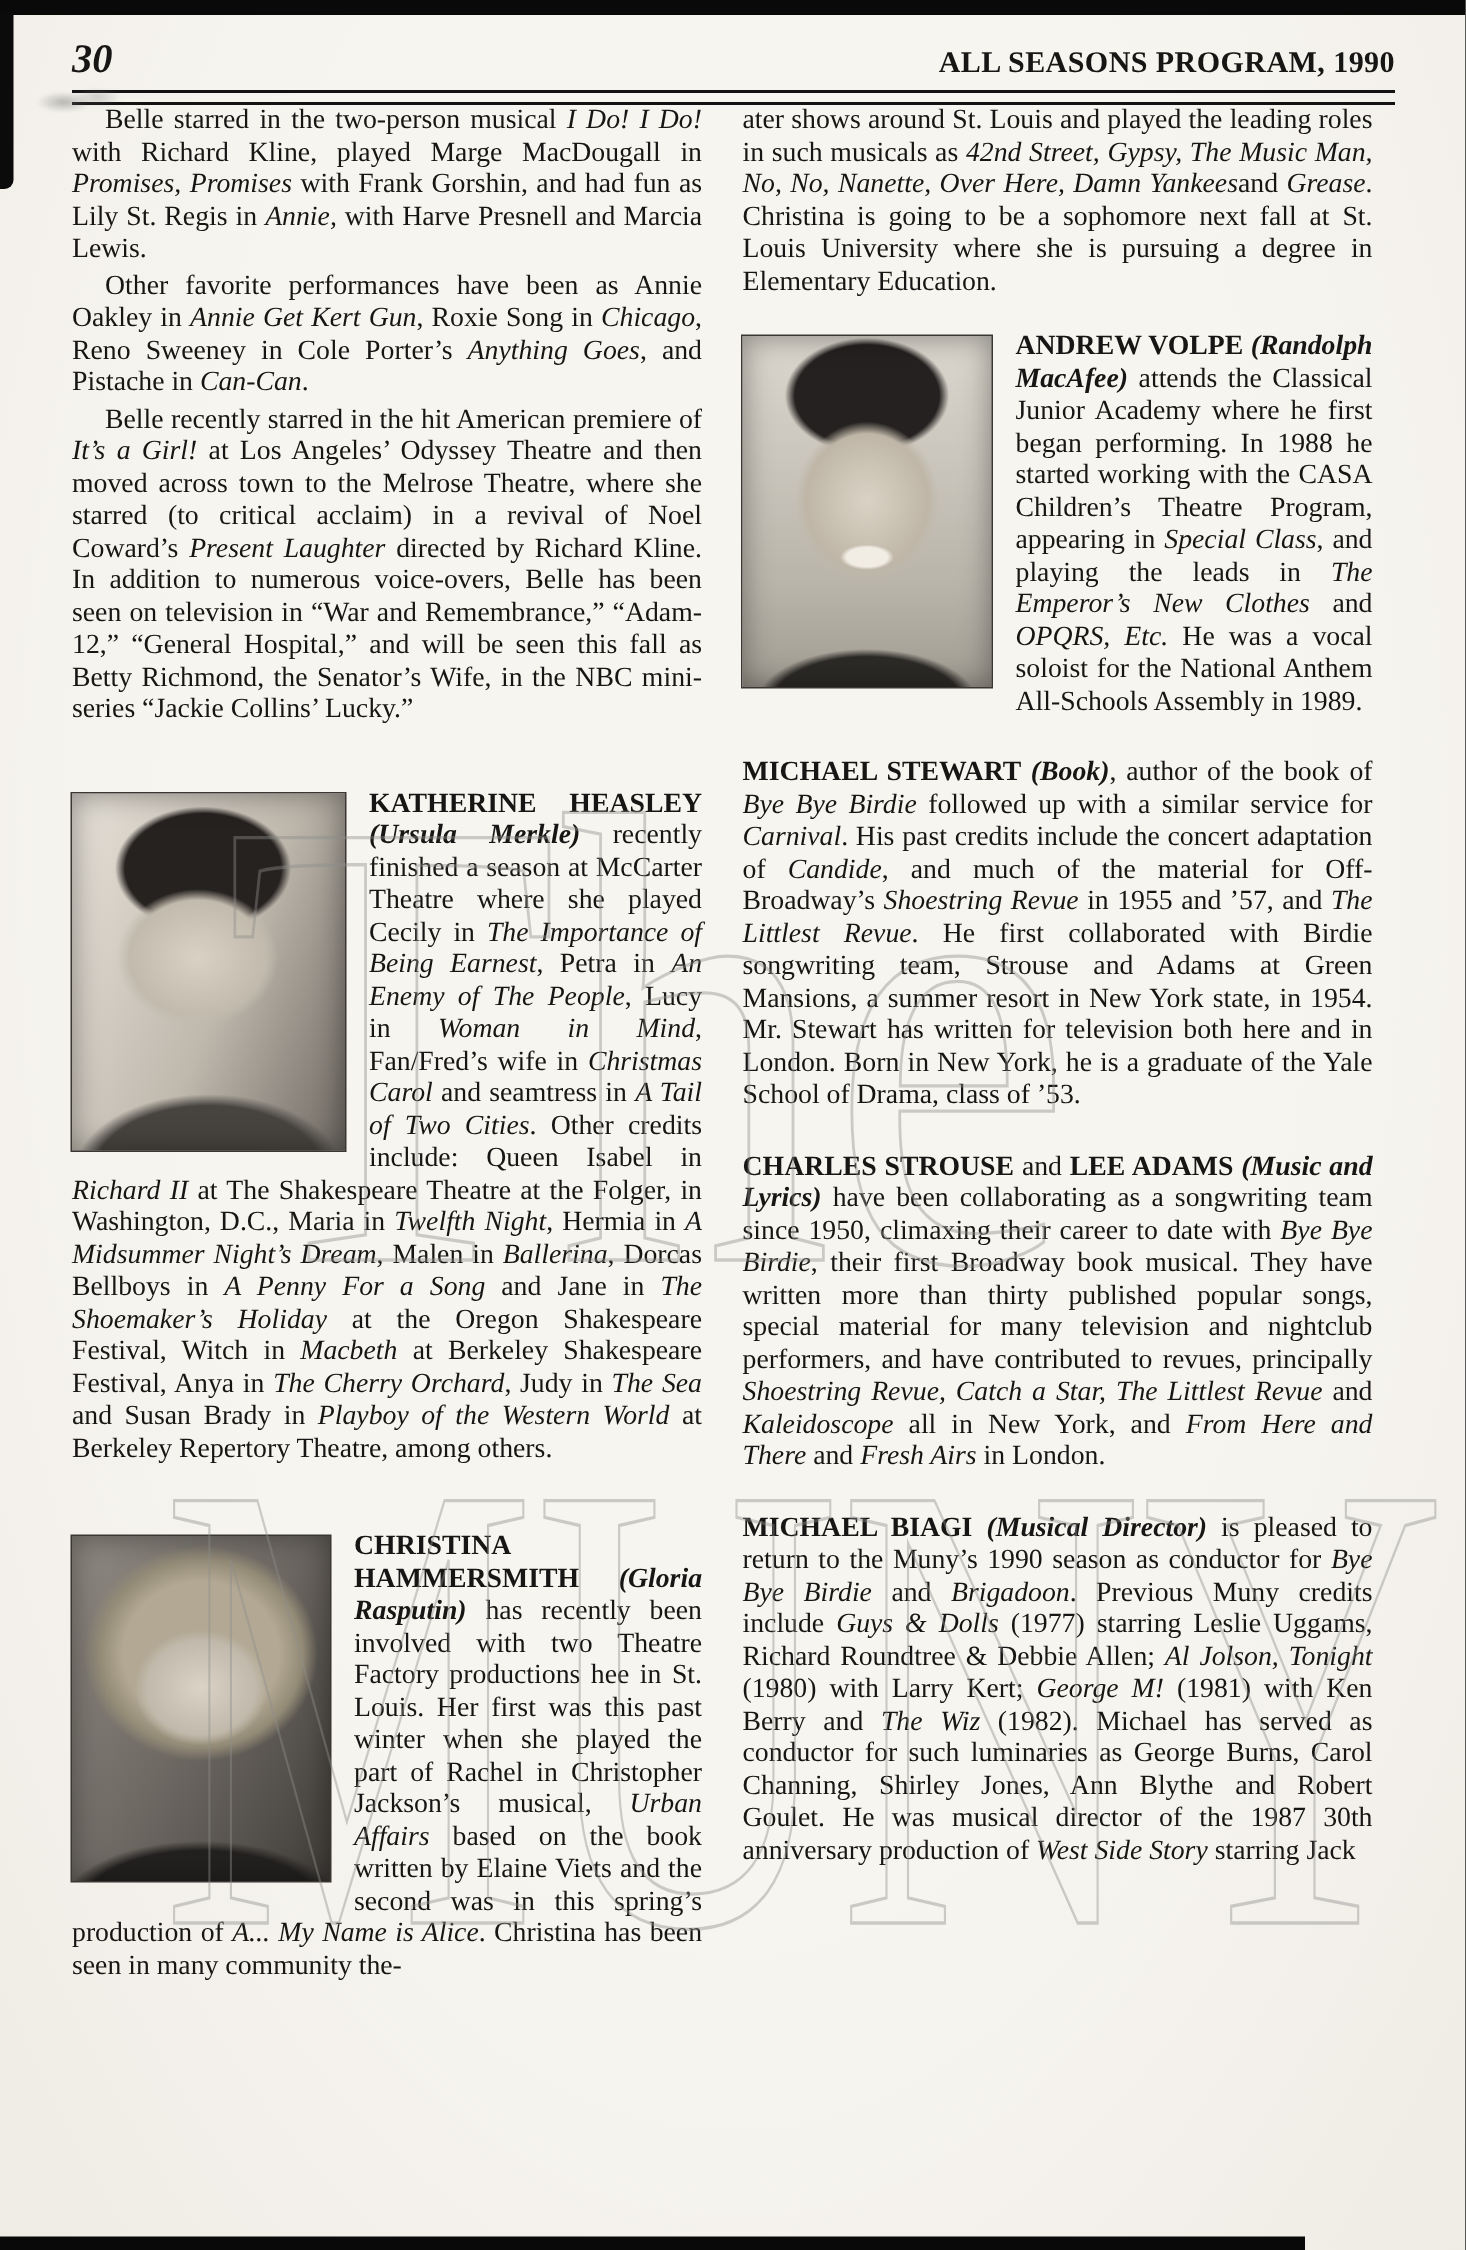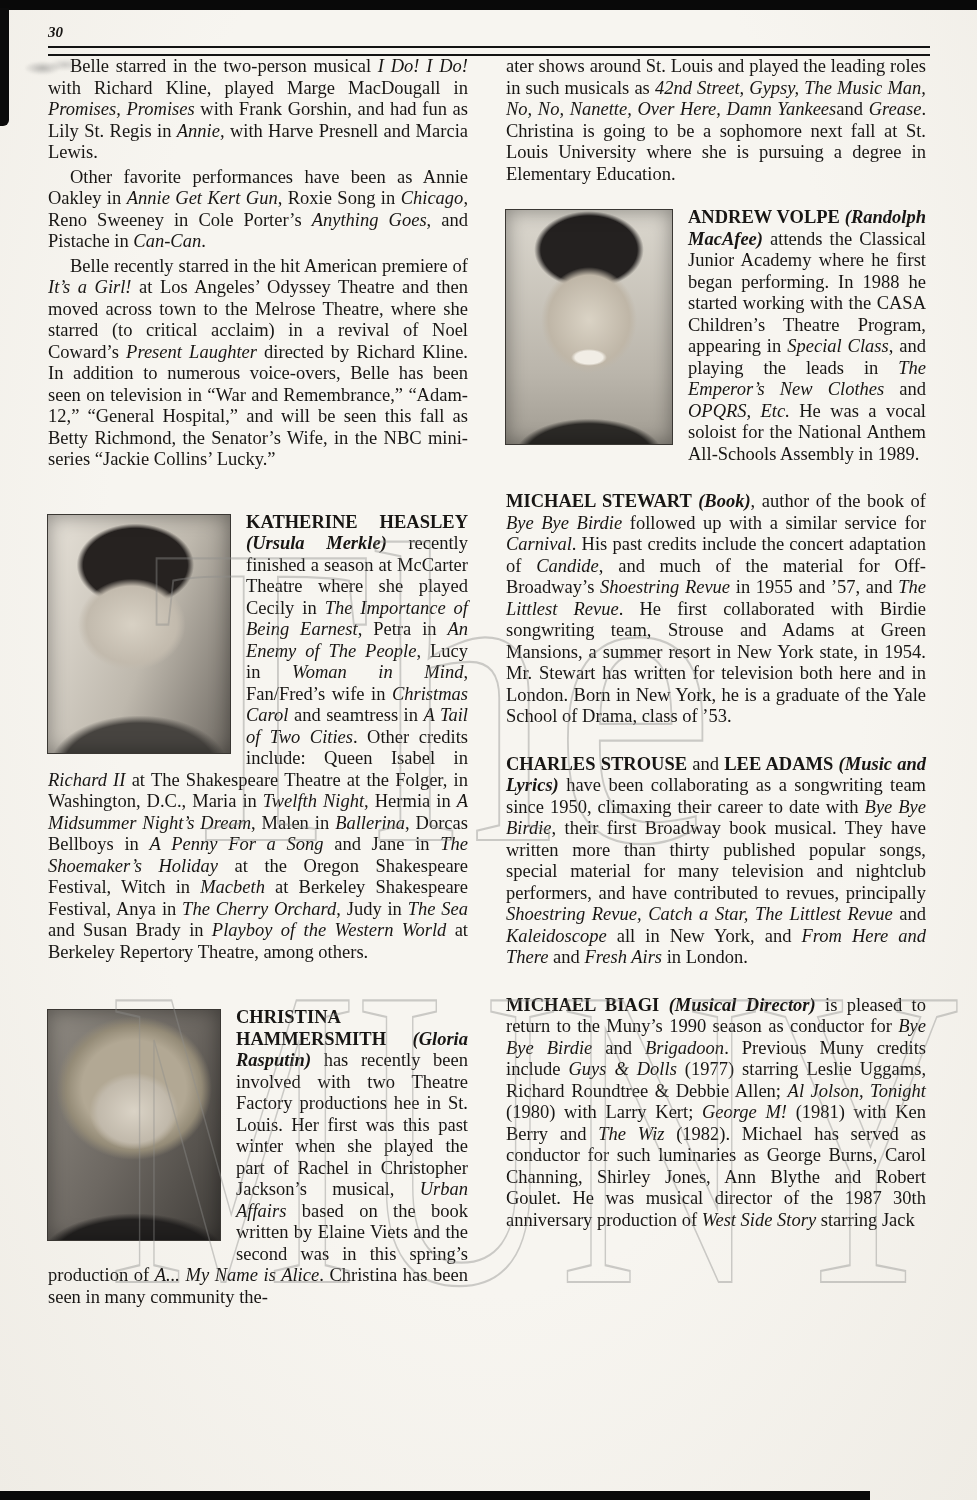--- a/index.html
+++ b/index.html
@@ -18,26 +18,26 @@
   .scan-top{position:absolute;top:0;left:0;width:977px;height:10px;background:#090909;}
   .scan-left{position:absolute;top:8px;left:0;width:9px;height:118px;background:#0b0b0b;border-bottom-right-radius:6px;}
   .scan-bottom{position:absolute;bottom:0;left:0;width:870px;height:9px;background:#090909;}
   .scan-smudge{position:absolute;top:56px;left:24px;width:66px;height:22px;
     background:
       radial-gradient(ellipse 40% 45% at 28% 55%, rgba(110,110,110,.45), transparent 70%),
       radial-gradient(ellipse 35% 40% at 62% 40%, rgba(130,130,130,.35), transparent 70%);
     filter:blur(1px);}
   
   header{display:flex;justify-content:space-between;align-items:baseline;}
-  .pageno{font-size:15px;font-weight:bold;font-style:italic;}
+  .pageno{font-size:27px;font-weight:bold;font-style:italic;}
   .phead{font-size:20px;font-weight:bold;letter-spacing:.3px;}
   .rule{height:6px;margin-top:5px;border-top:2.5px solid #131313;border-bottom:2px solid #131313;}
   h1.title{margin:27px 0 17px;text-align:center;font-size:30px;font-weight:bold;letter-spacing:.5px;}
   
-  .cols{display:flex;gap:38px;position:relative;z-index:1;}
+  .cols{display:flex;gap:27px;position:relative;z-index:1;}
   .col{width:420px;}
   .para{margin:0;font-size:18.5px;line-height:21.5px;text-align:justify;}
   .para.indent{text-indent:22px;margin-bottom:3px;}
   .run-i{font-style:italic;}
   .run-b{font-weight:bold;}
   .run-bi{font-weight:bold;font-style:italic;}
   .sect{margin-top:26px;}
   .bio::after{content:"";display:block;clear:both;}
   .bio-heasley{margin-top:41px;}
   .bio-hammersmith{margin-top:44px;}
@@ -73,20 +73,21 @@
 <body>
 
 <div class="page">
 
   <div class="scan-top"></div>
   <div class="scan-left"></div>
   <div class="scan-smudge"></div>
 
   <header>
     <span class="pageno">30</span>
+    <span class="phead">ALL SEASONS PROGRAM, 1990</span>
   </header>
   <div class="rule"></div>
 
 
   <main class="cols">
 
     <section class="col">
       <p class="para indent"><span>Belle starred in the two-person musical </span><span class="run-i">I Do! I Do!</span><span> with Richard Kline, played Marge MacDougall in </span><span class="run-i">Promises, Promises</span><span> with Frank Gorshin, and had fun as Lily St. Regis in </span><span class="run-i">Annie,</span><span> with Harve Presnell and Marcia Lewis.</span></p>
       <p class="para indent"><span>Other favorite performances have been as Annie Oakley in </span><span class="run-i">Annie Get Kert Gun</span><span>, Roxie Song in </span><span class="run-i">Chicago</span><span>, Reno Sweeney in Cole Porter’s </span><span class="run-i">Anything Goes</span><span>, and Pistache in </span><span class="run-i">Can-Can</span><span>.</span></p>
       <p class="para indent"><span>Belle recently starred in the hit American premiere of </span><span class="run-i">It’s a Girl!</span><span> at Los Angeles’ Odyssey Theatre and then moved across town to the Melrose Theatre, where she starred (to critical acclaim) in a revival of Noel Coward’s </span><span class="run-i">Present Laughter</span><span> directed by Richard Kline. In addition to numerous voice-overs, Belle has been seen on television in “War and Remembrance,” “Adam-12,” “General Hospital,” and will be seen this fall as Betty Richmond, the Senator’s Wife, in the NBC mini-series “Jackie Collins’ Lucky.”</span></p>

